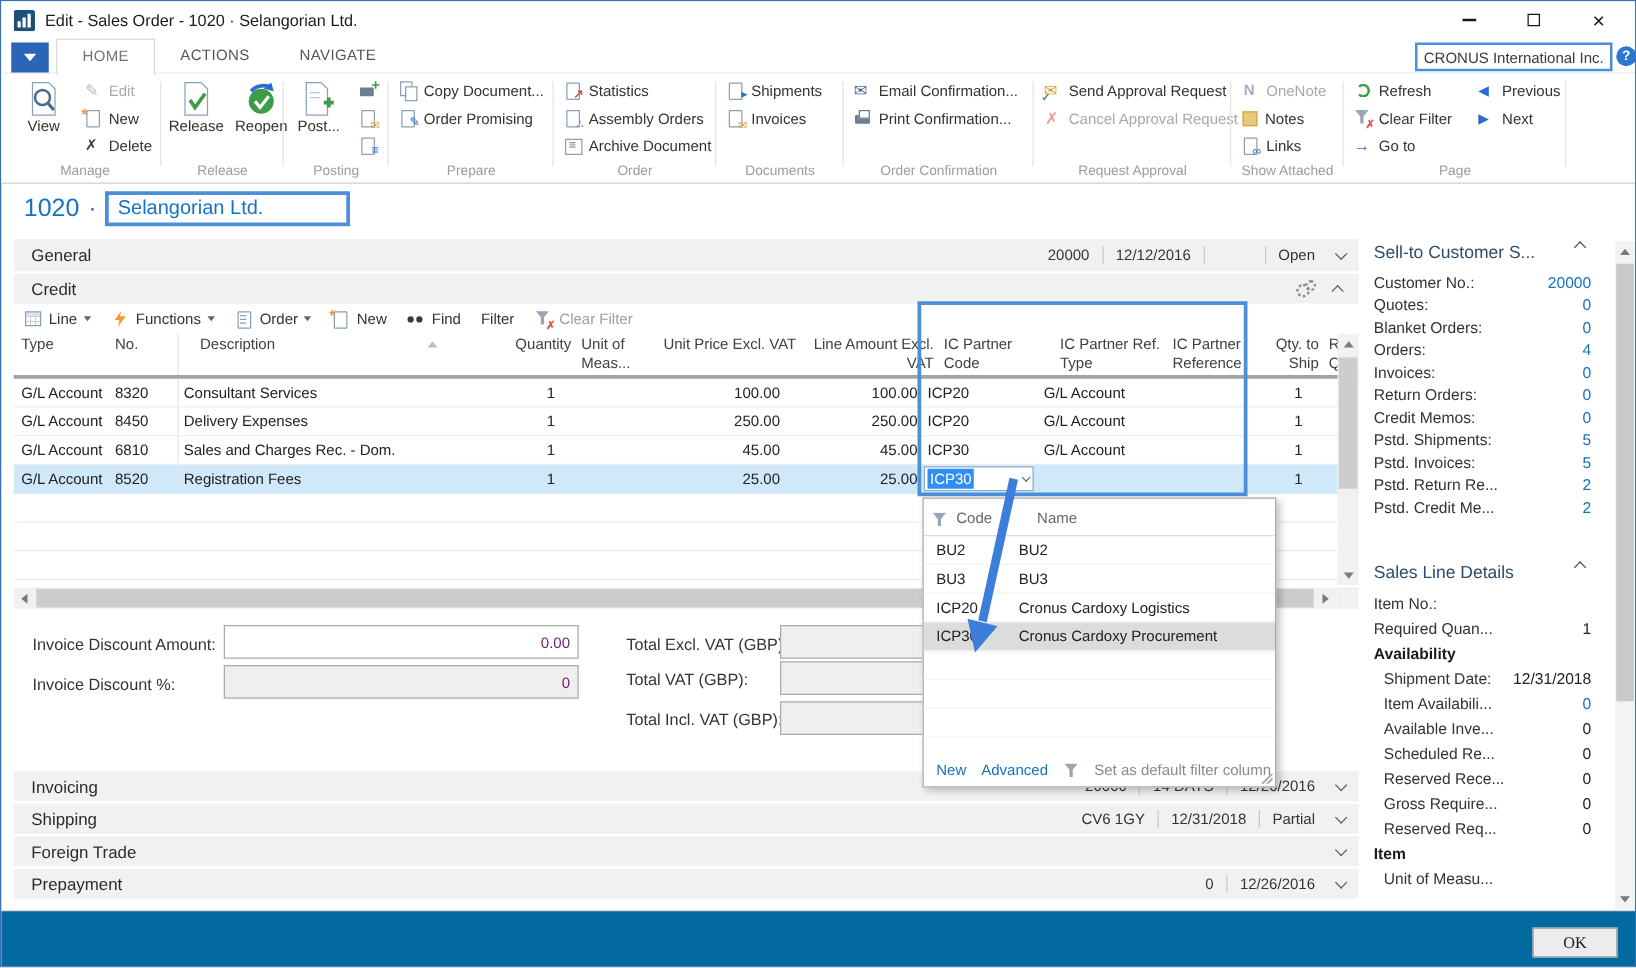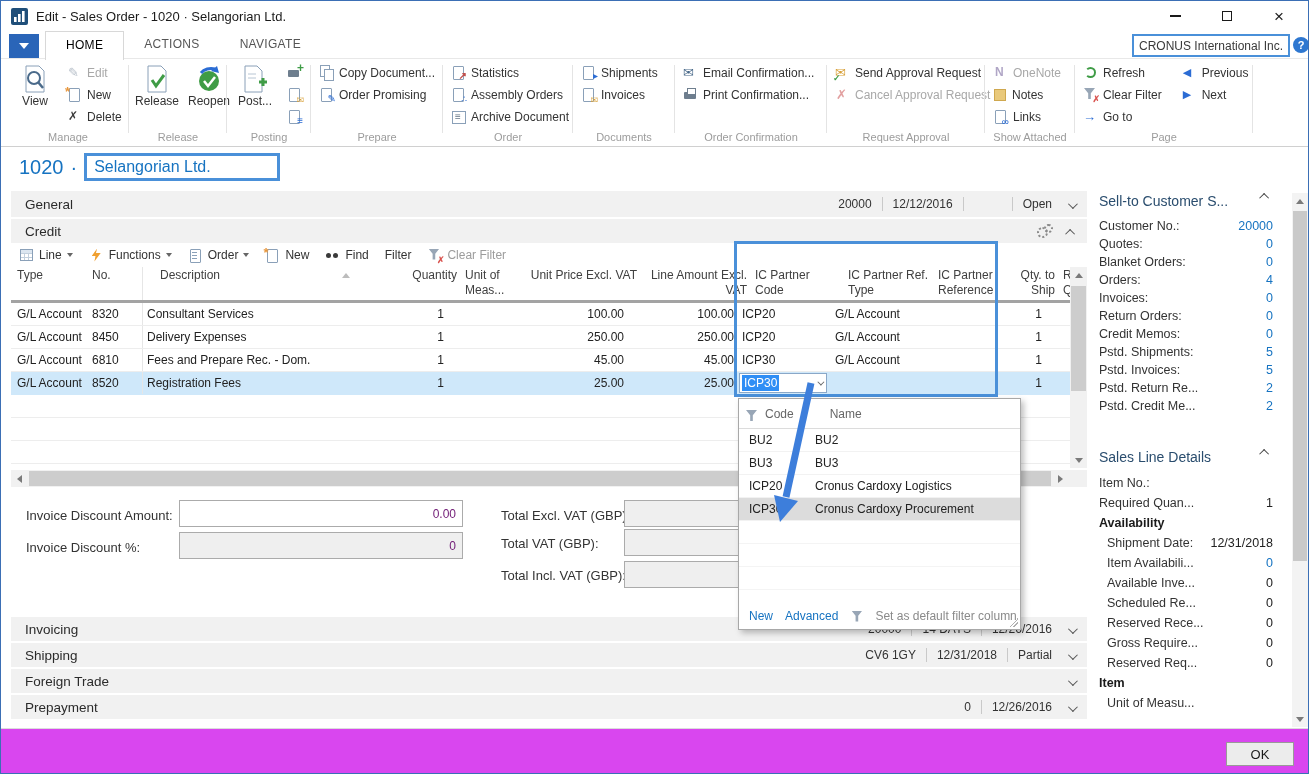--- a/index.html
+++ b/index.html
@@ -15,21 +15,21 @@
   .wc-min-glyph { width:11px; height:2px; background:#1a1a1a; }
   .wc-max-glyph { width:10px; height:10px; border:1.5px solid #1a1a1a; }
   .wc-close-glyph { font-size:17px; color:#1a1a1a; line-height:1; }
 
   
   .tabrow { position:absolute; left:0; top:30px; width:100%; height:28px; border-bottom:1px solid #e8e8e8; background:#fff; }
   .appmenu { position:absolute; left:8px; top:3px; width:30px; height:24px; background:#2a65b8; display:flex; align-items:center; justify-content:center; }
   .appmenu-caret { width:0; height:0; border-left:5px solid transparent; border-right:5px solid transparent; border-top:6px solid #fff; }
   .tabs { position:absolute; left:44px; top:0; height:28px; display:flex; }
   .tab { padding:0 20px; line-height:27px; font-size:12px; color:#555; letter-spacing:.3px; }
-  .tab.active { background:#fff; border:1px solid #d8d8d8; border-bottom:none; color:#000000; height:29px; position:relative; z-index:2; }
+  .tab.active { background:#fff; border:1px solid #d8d8d8; border-bottom:none; color:#737373; height:29px; position:relative; z-index:2; }
   .companybox { position:absolute; left:1131px; top:3px; width:158px; height:23px; border:2px solid #4a90d9; display:flex; align-items:center; justify-content:center; font-size:12px; color:#3a3a3a; background:#fff; }
   .helpdot { position:absolute; left:1292px; top:6px; width:16px; height:16px; border-radius:50%; background:#2e77d0; color:#fff; font-size:11px; font-weight:bold; display:flex; align-items:center; justify-content:center; }
 
   
   .ribbon { position:absolute; left:0; top:58px; width:100%; height:88px; background:#fff; border-bottom:1px solid #d0d0d0; }
   .rgroup { position:absolute; top:0; height:86px; }
   .rgroup::after { content:""; position:absolute; right:0; top:6px; width:1px; height:68px; background:#e4e4e4; }
   .rlabel { position:absolute; bottom:2px; left:0; right:0; text-align:center; font-size:11px; color:#9c9c9c; white-space:nowrap; overflow:hidden; }
   .rbody { position:absolute; top:3px; left:4px; right:4px; bottom:18px; display:flex; gap:4px; }
   .lbtn { width:48px; display:flex; flex-direction:column; align-items:center; font-size:12px; color:#333; padding-top:2px; flex:none; }
@@ -170,21 +170,21 @@
   .fb1 .fbrow { height:18px; }
   .fb2 .fbrow { height:20px; }
   .fbrow.hdr { font-weight:bold; color:#1a1a1a; }
   .fbrow.ind { padding-left:8px; }
   .fbval { margin-left:auto; color:#222; }
   .fbval.link { color:#1673c1; }
   .fbscroll { position:absolute; left:1291px; top:192px; width:16px; height:534px; background:#f3f3f3; }
   .fbthumb { position:absolute; left:1px; top:18px; width:14px; height:350px; background:#c9c9c9; }
 
   
-  .bottomstrip { position:absolute; left:0; top:727px; width:100%; height:46px; background:#d946ef; border-top:1px solid #dcdcdc; }
+  .bottomstrip { position:absolute; left:0; top:727px; width:100%; height:46px; background:#0369a1; border-top:1px solid #dcdcdc;font-family:Liberation Serif, serif; }
   .okbtn { position:absolute; right:14px; top:13px; width:68px; height:24px; background:#ececec; border:1px solid #999; font-size:13px; color:#1a1a1a; display:flex; align-items:center; justify-content:center; }
 </style>
 </head>
 <body>
 
 <div class="window">
 
   <div class="titlebar">
     <svg class="appicon" viewBox="0 0 17 17">
       <rect x="0" y="0" width="17" height="17" rx="2" fill="#1f4e79"></rect>
@@ -544,21 +544,21 @@
           <div class="cell r" style="width: 110px;">250.00</div>
           <div class="cell" style="width: 93px;">ICP20</div>
           <div class="cell" style="width: 90px;">G/L Account</div>
           <div class="cell" style="width: 75px;"></div>
           <div class="cell r" style="width: 50px;">1</div>
           <div class="cell" style="width: 23px;"></div>
         </div>
         <div class="trow">
           <div class="cell" style="width: 75px;">G/L Account</div>
           <div class="cell csep" style="width: 55px;">6810</div>
-          <div class="cell" style="width: 200px;">Fees and Prepare Rec. - Dom.</div>
+          <div class="cell" style="width: 200px;">Sales and Charges Rec. - Dom.</div>
           <div class="cell r" style="width: 105px;">1</div>
           <div class="cell" style="width: 60px;"></div>
           <div class="cell r" style="width: 120px;">45.00</div>
           <div class="cell r" style="width: 110px;">45.00</div>
           <div class="cell" style="width: 93px;">ICP30</div>
           <div class="cell" style="width: 90px;">G/L Account</div>
           <div class="cell" style="width: 75px;"></div>
           <div class="cell r" style="width: 50px;">1</div>
           <div class="cell" style="width: 23px;"></div>
         </div>

